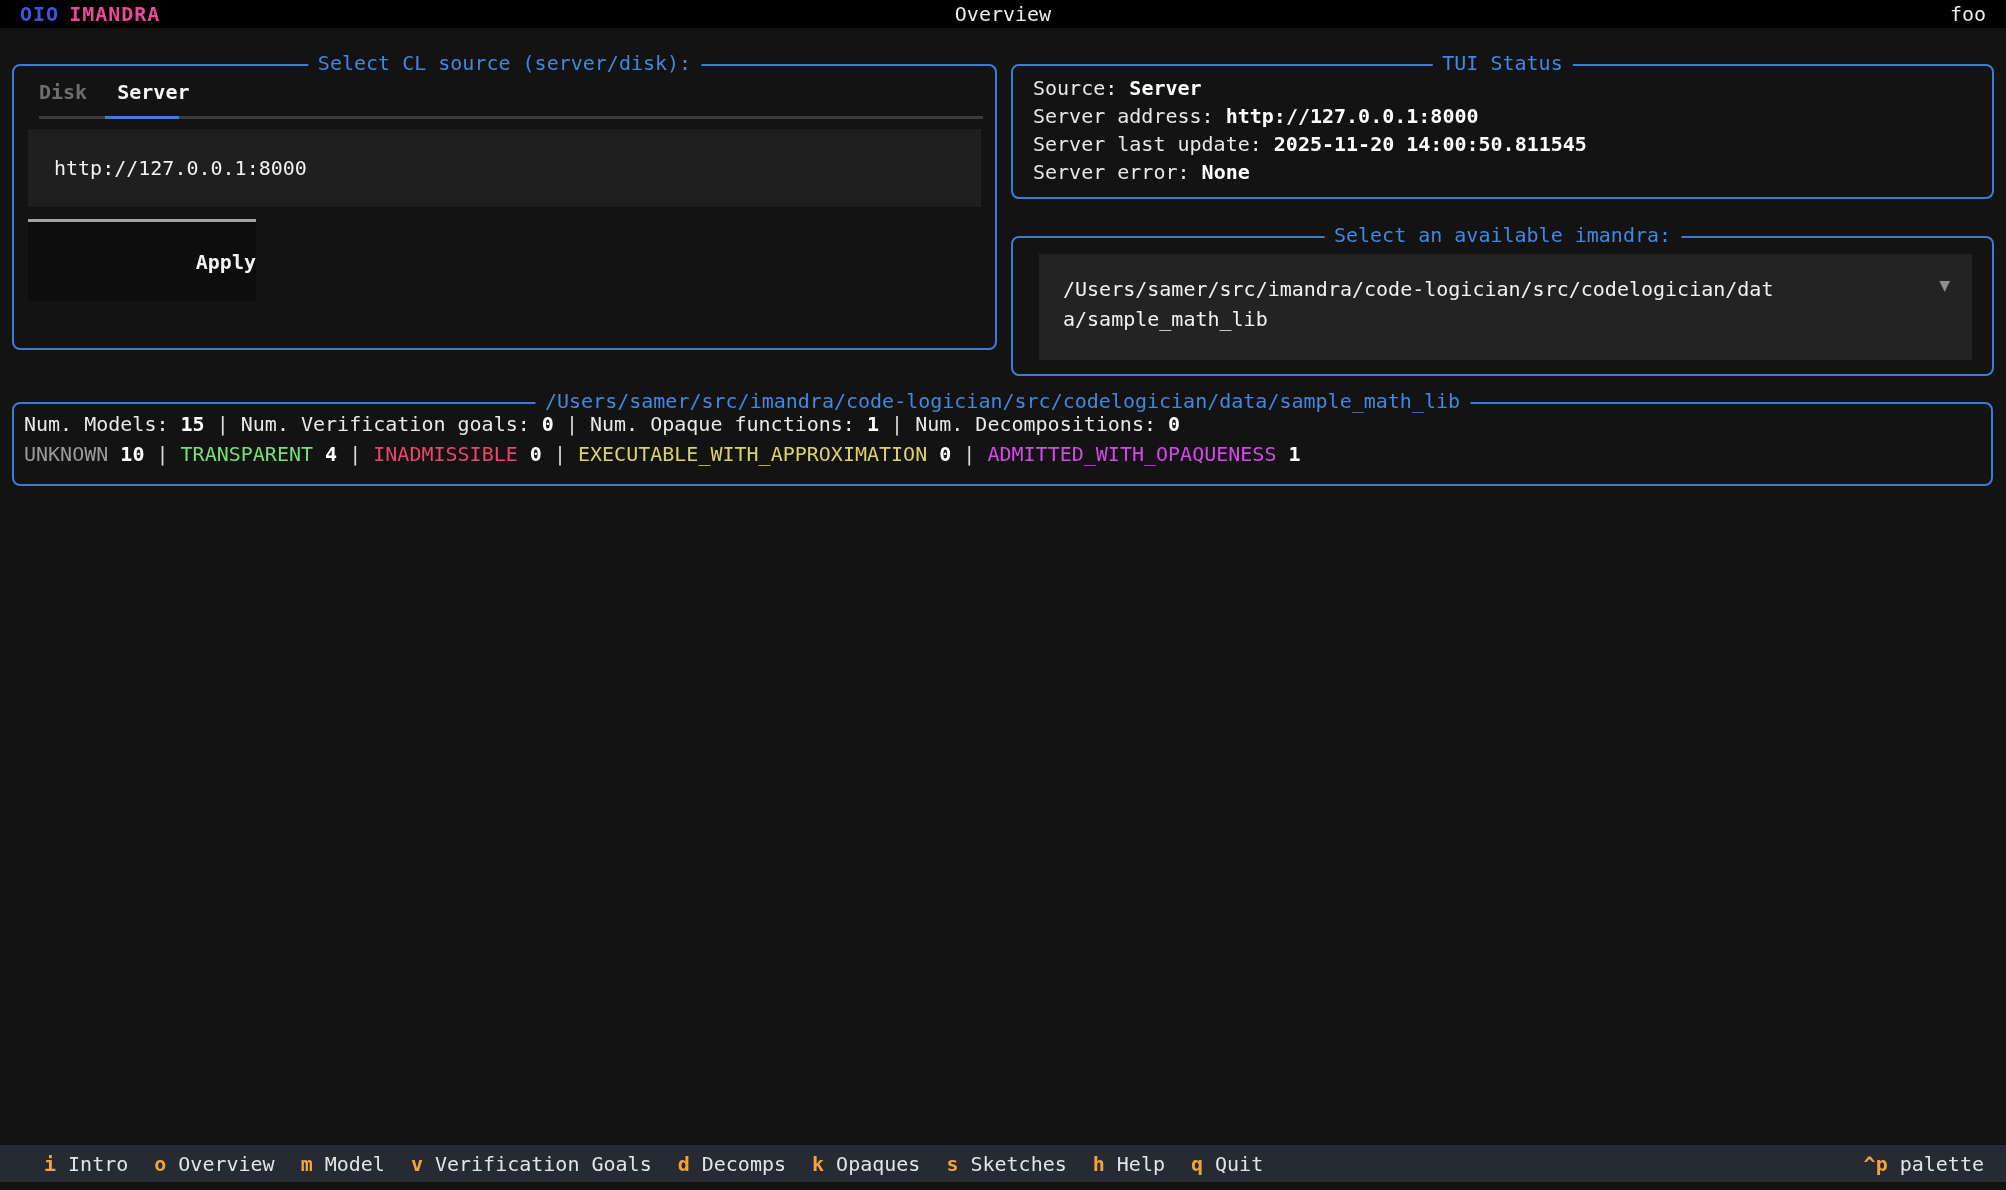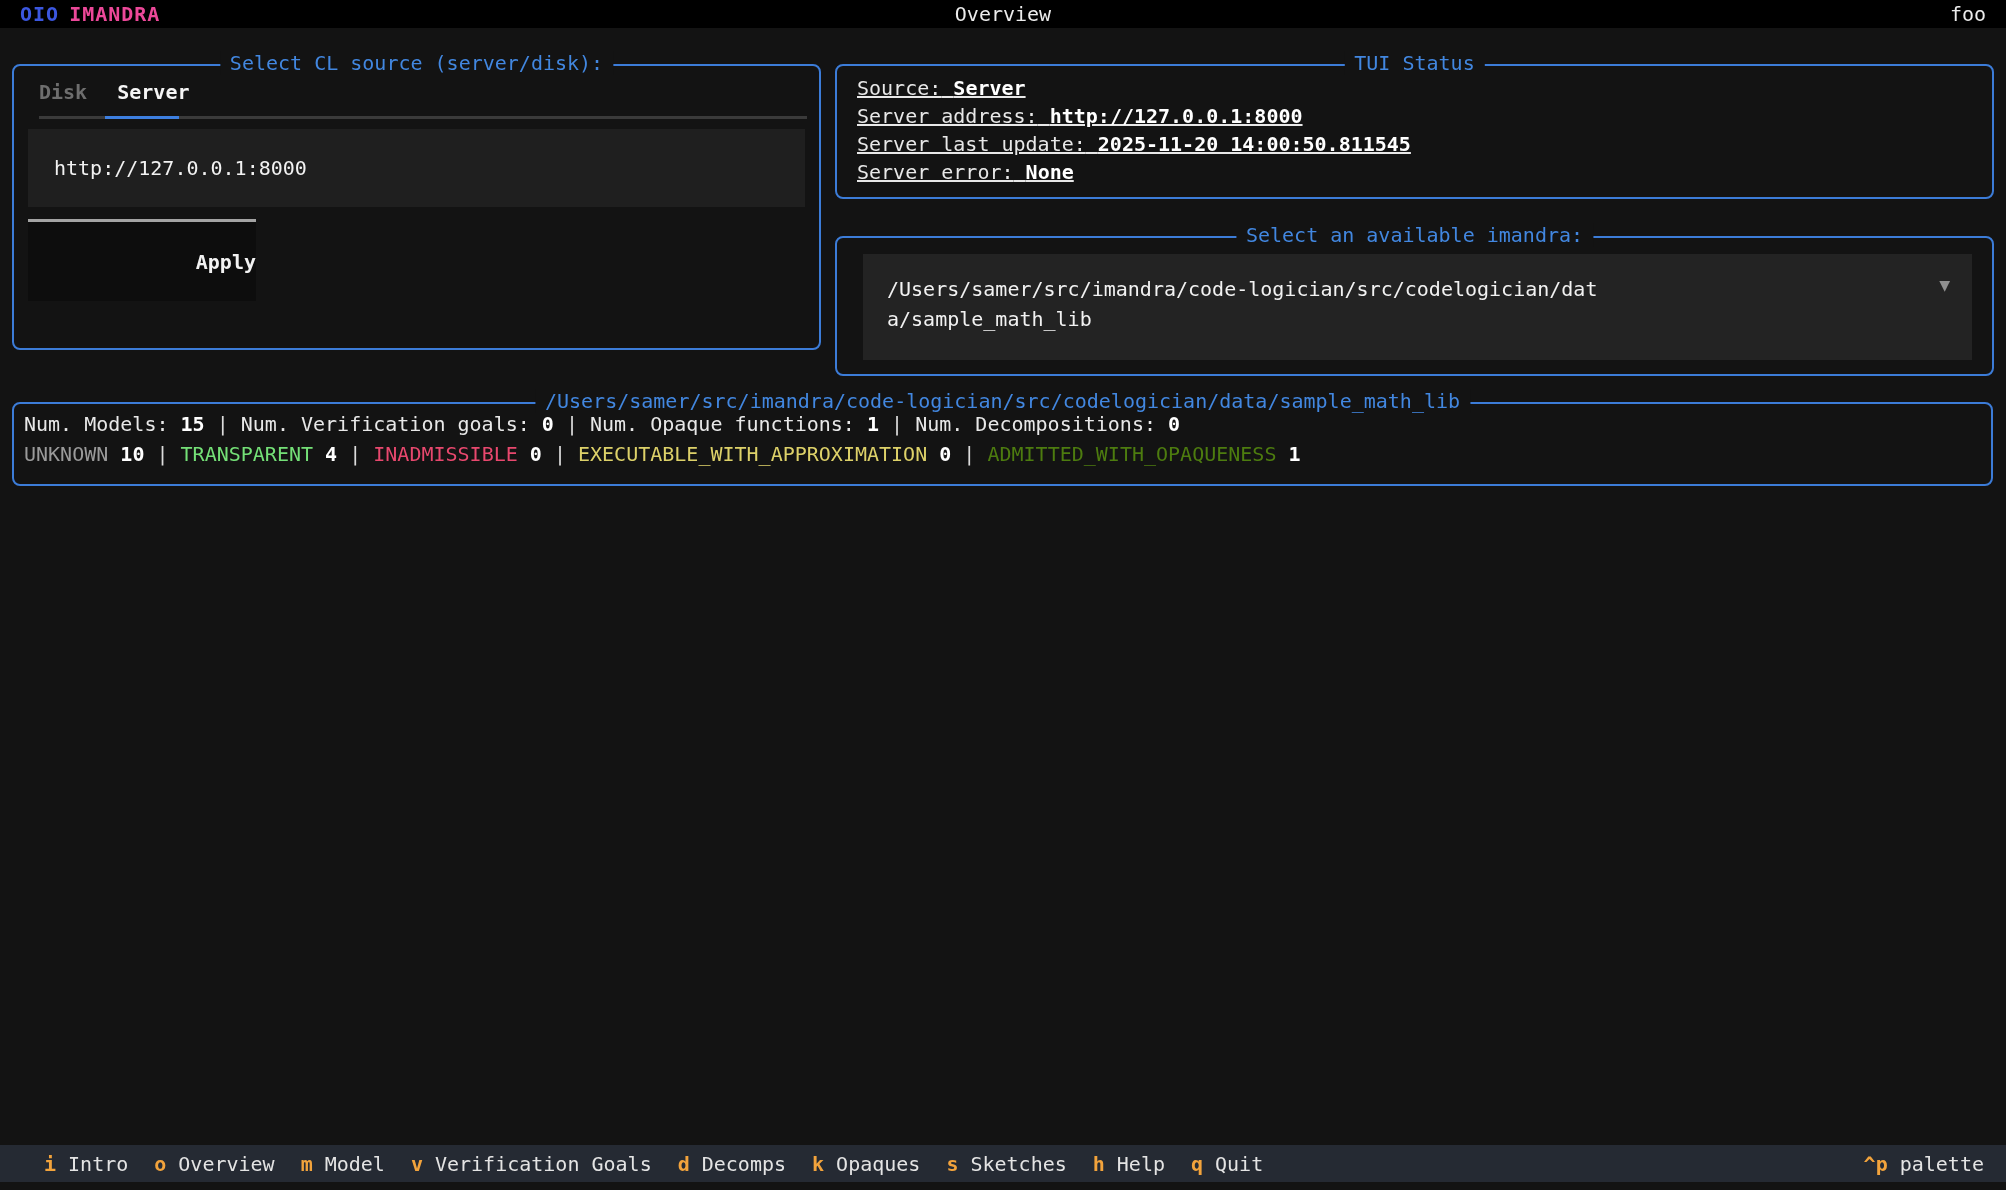--- a/index.html
+++ b/index.html
@@ -30,21 +30,21 @@
     border: 2px solid #3c7cd8; border-radius: 8px; position: relative; background: #131313;
   }
   .panel-title {
     position: absolute; top: -15px; left: 50%; transform: translateX(-50%);
     background: #131313; color: #4287e0; padding: 0 10px; white-space: nowrap;
   }
 
   .row1 { display: flex; gap: 14px; align-items: flex-start; }
 
   
-  .source-panel { width: 809px; height: 286px; }
+  .source-panel { width: 985px; height: 286px; }
   .source-inner { padding: 14px 0 0 0; }
   .tabs { padding-left: 25px; }
   .tab { display: inline-block; margin-right: 18px; font-weight: bold; }
   .tab-disk { color: #6e6e6e; }
   .tab-server { color: #f5f5f5; }
   .tab-track { height: 3px; background: #3a3a3a; margin: 12px 12px 0 25px; position: relative; }
   .tab-underline { position: absolute; top: 0; left: 66px; width: 74px; height: 3px; background: #3d7fe0; }
   .server-label { margin: 16px 0 0 14px; }
   .server-input {
     margin: 10px 14px 0 14px; height: 78px; background: #1f1f1f;
@@ -52,21 +52,21 @@
   }
   .apply-btn {
     margin: 12px 0 0 14px; width: 228px; height: 82px; background: #0d0d0d;
     border-top: 3px solid #a3a3a3;
     display: flex; align-items: center; justify-content: flex-end;
     font-weight: 700; color: #f2f2f2; cursor: pointer;
   }
 
   
   .right-col { flex: 1 1 auto; display: flex; flex-direction: column; }
-  .tui-panel { height: 135px; text-decoration: underline; }
+  .tui-panel { height: 135px; }
   .tui-rows { padding: 8px 20px; line-height: 28px; }
   .kv-label { color: #e8e8e8; }
   .kv-value { color: #ffffff; font-weight: 700; }
 
   .strategy-panel { height: 140px; margin-top: 37px; }
   .select-box {
     margin: 16px 20px 0 26px; height: 106px; background: #232323;
     padding: 20px 24px; position: relative; color: #f2f2f2;
   }
   .select-value { width: 720px; word-break: break-all; line-height: 30px; }
@@ -164,21 +164,21 @@
         </div>
         <div>
           <span style="color: rgb(154, 154, 154);">UNKNOWN</span> <span class="stat-num">10</span>
           <span class="sep">|</span>
           <span style="color: rgb(116, 224, 119);">TRANSPARENT</span> <span class="stat-num">4</span>
           <span class="sep">|</span>
           <span style="color: rgb(232, 72, 110);">INADMISSIBLE</span> <span class="stat-num">0</span>
           <span class="sep">|</span>
           <span style="color: rgb(221, 209, 105);">EXECUTABLE_WITH_APPROXIMATION</span> <span class="stat-num">0</span>
           <span class="sep">|</span>
-          <span style="color: #4d7c0f;">ADMITTED_WITH_OPAQUENESS</span> <span class="stat-num">1</span>
+          <span style="color: #d946ef;">ADMITTED_WITH_OPAQUENESS</span> <span class="stat-num">1</span>
         </div>
       </div>
     </div>
 
   </div>
 
   <div class="footer">
     <span class="foot-item">
         <span class="foot-key">i</span>
         <span class="foot-label">Intro</span>

